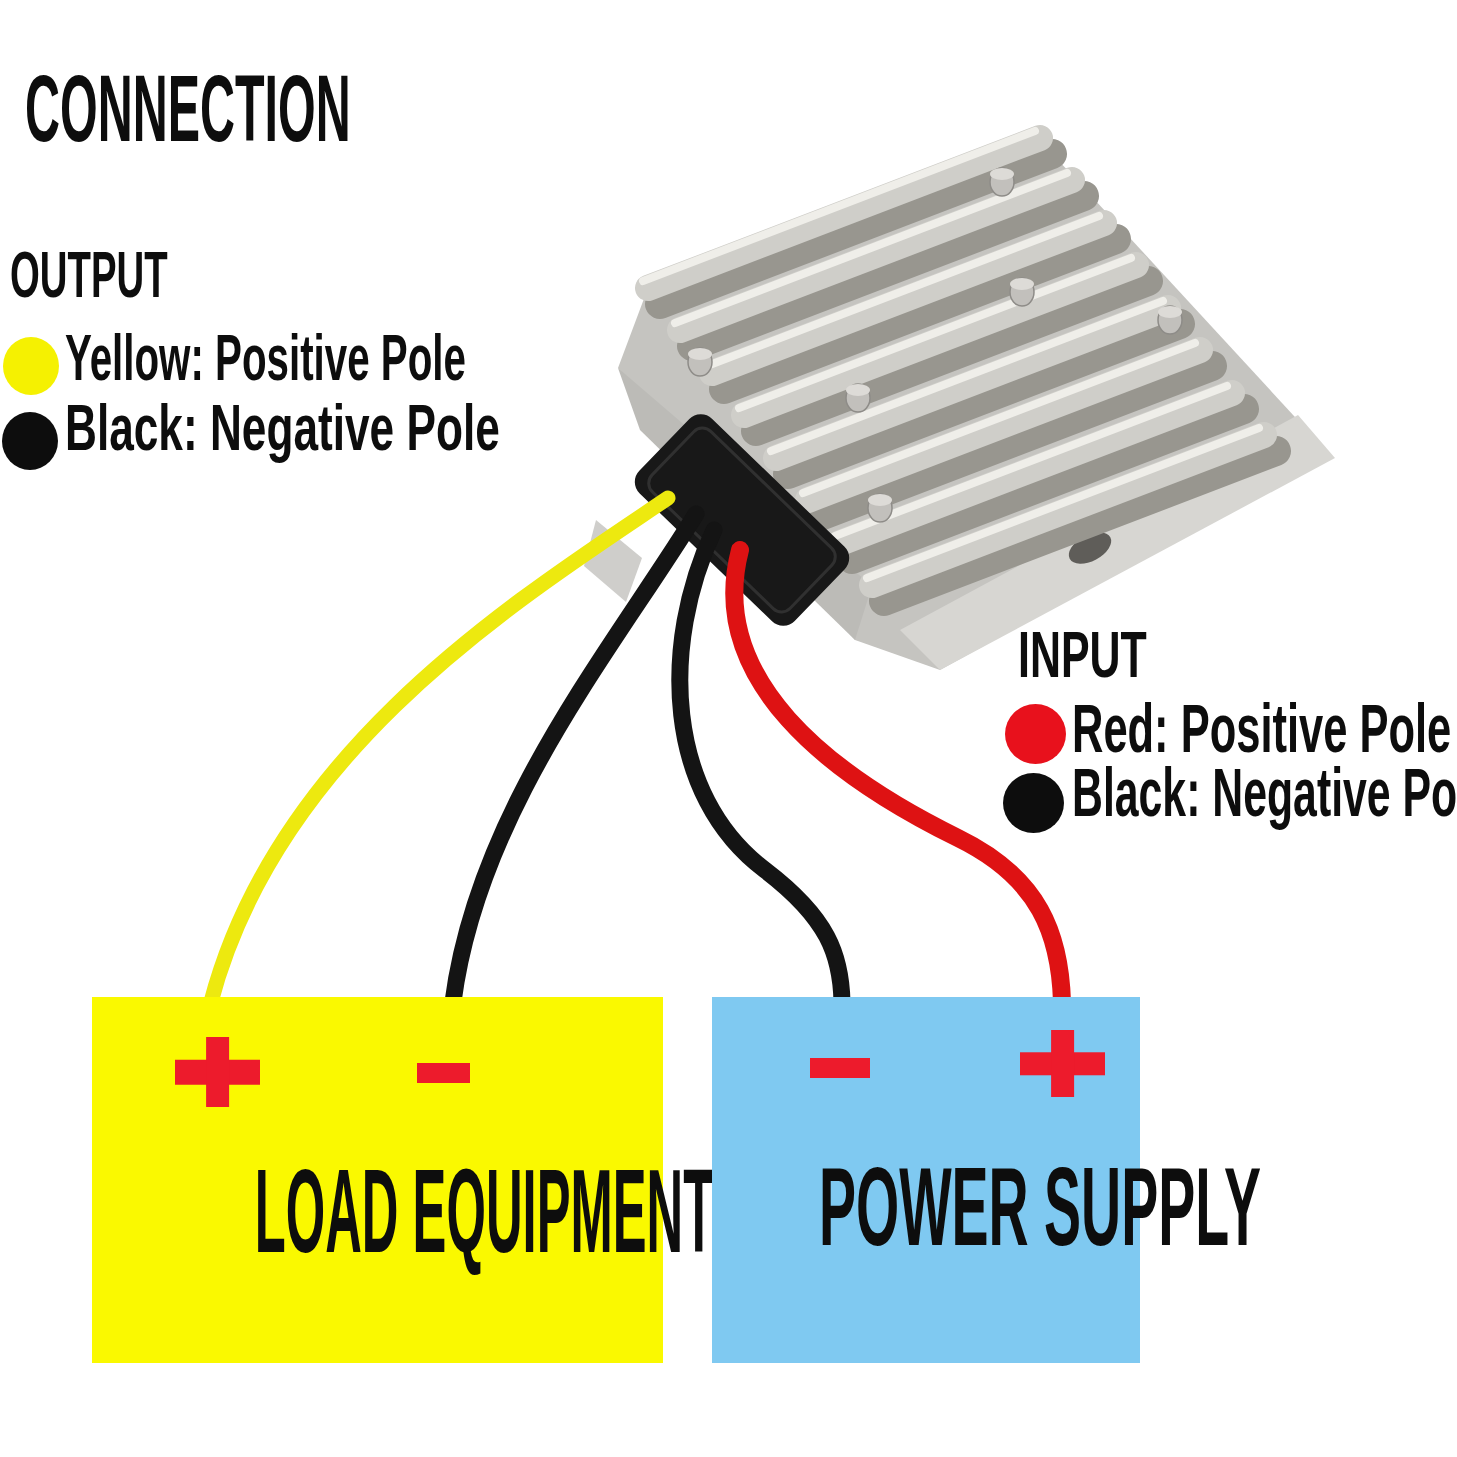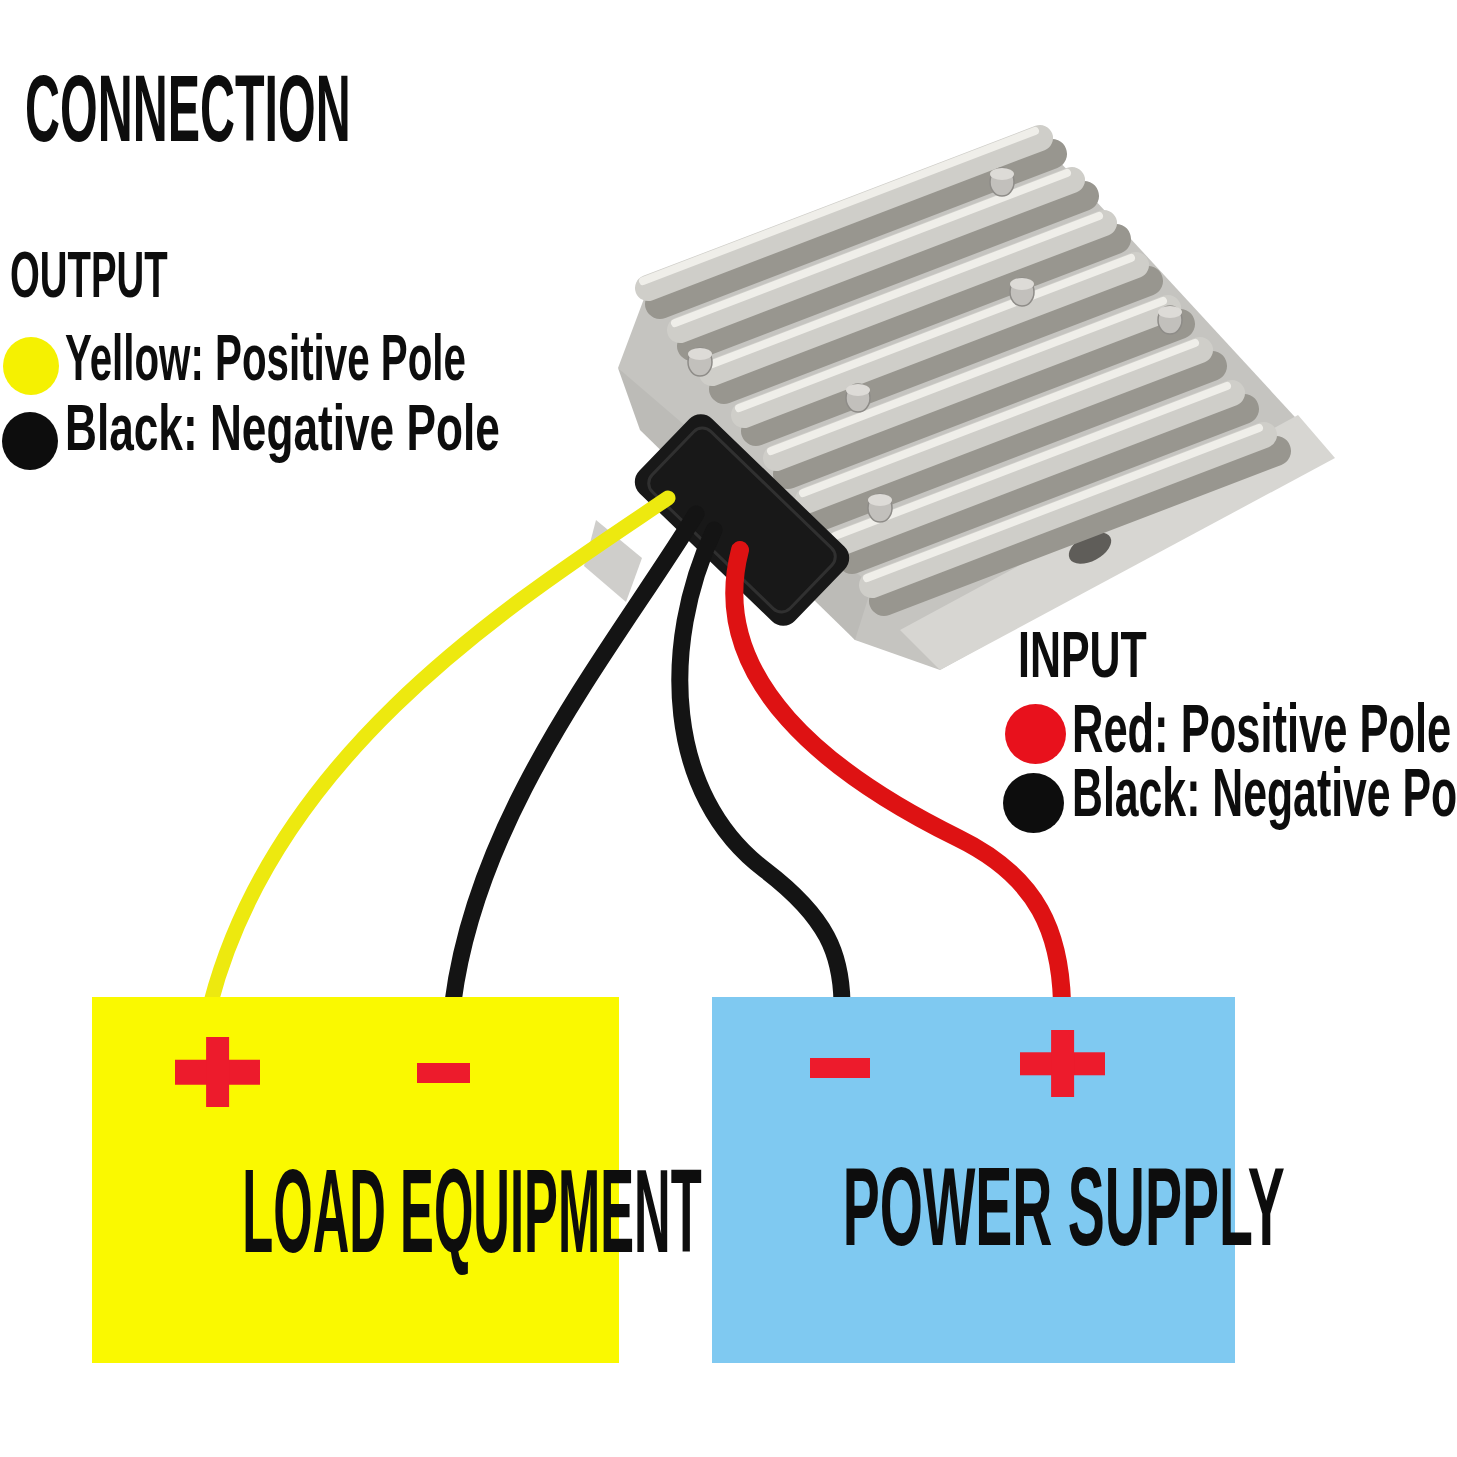--- a/index.html
+++ b/index.html
@@ -20,22 +20,22 @@
   #in-row1-text{left:1072px;top:694px;font-size:69px;transform:scaleX(.63);}
   #in-row2-text{left:1072px;top:758px;font-size:69px;transform:scaleX(.62);}
   
   .dot{border-radius:50%;z-index:5;}
   #out-dot-yellow{left:3px;top:337px;width:56px;height:58px;background:#F5F101;}
   #out-dot-black{left:2px;top:412px;width:56px;height:58px;background:#0d0d0d;}
   #in-dot-red{left:1005px;top:704px;width:61px;height:60px;background:#E8111C;}
   #in-dot-black{left:1003px;top:773px;width:61px;height:60px;background:#0d0d0d;}
   
   .box{top:997px;height:366px;z-index:2;}
-  #load-box{left:92px;width:527px;background:#FAF900;}
-  #power-box{left:712px;width:523px;background:#7FC9F1;}
+  #load-box{left:92px;width:527px;background:#FAF900;padding-left:44px;}
+  #power-box{left:712px;width:428px;background:#7FC9F1;}
   .box-label{position:absolute;top:155px;left:0;width:100%;text-align:center;line-height:1;white-space:nowrap;}
   #load-label{font-size:118px;transform:scaleX(.43);}
   #power-label{font-size:111px;transform:scaleX(.50);}
   
   .plus{z-index:3;}
   .plus::before{content:"";position:absolute;left:0;top:50%;transform:translateY(-50%);width:100%;height:35%;background:var(--sym);}
   .plus::after{content:"";position:absolute;left:50%;top:0;transform:translateX(-50%);height:100%;width:28%;background:var(--sym);}
   .minus{background:var(--sym);z-index:3;}
   #load-plus{left:175px;top:1037px;width:85px;height:70px;}
   #load-minus{left:417px;top:1063px;width:53px;height:20px;}

